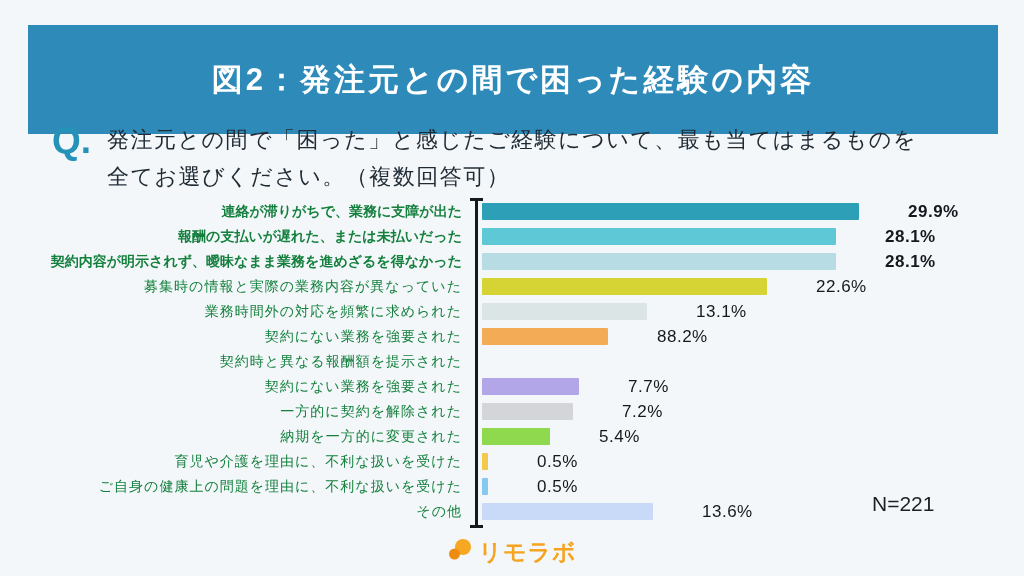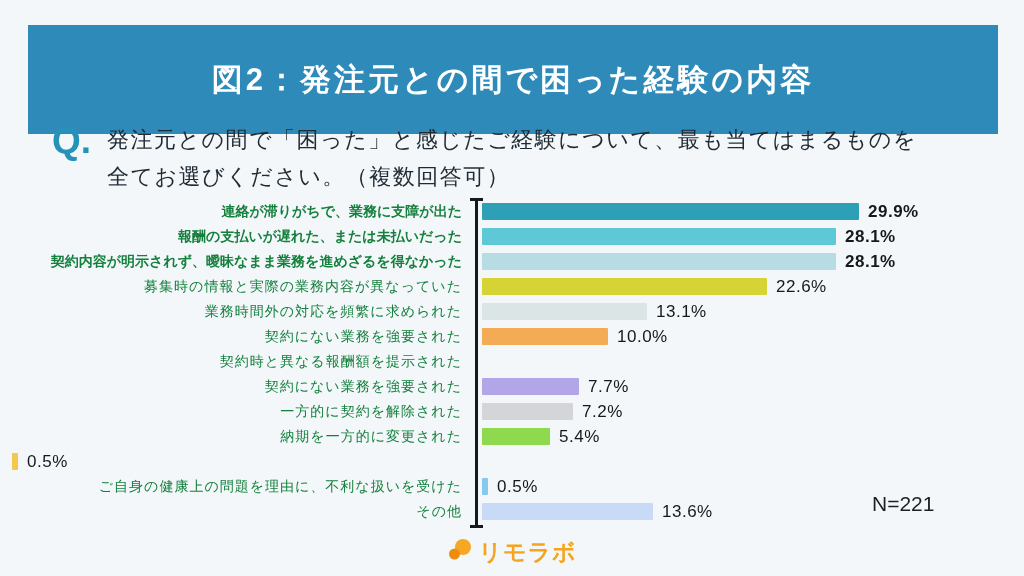--- a/index.html
+++ b/index.html
@@ -40,21 +40,21 @@
   }
   .axis::before { top:0; }
   .axis::after { bottom:0; }
   .rows { position:relative; }
   .row { height:25px; display:flex; align-items:center; }
   .row-label {
     width:470px; box-sizing:border-box; padding-right:8px;
     text-align:right; font-size:14px; color:#15803d; letter-spacing:1px;
     white-space:nowrap;
   }
-  .row-bar-area { display:flex; align-items:center; margin-left:12px; }
+  .row-bar-area { display:flex; align-items:center; margin-left:12px;gap:40px; }
   .bar { height:17px; border-radius:1px; }
   .pct { margin-left:9px; font-size:17px; color:#16181d; letter-spacing:0.5px; }
   .em .row-label { font-weight:bold; letter-spacing:0; }
   .em .pct { font-weight:bold; }
   
   .n-note {
     position:absolute; left:872px; top:492px; font-size:21px; color:#1d1f24;
   }
   
   .footer {
@@ -123,21 +123,21 @@
       <div class="row-bar-area">
         <div class="bar" style="width: 165px; background: rgb(219, 229, 230);"></div>
         <span class="pct">13.1%</span>
       </div>
     </div>
 
     <div class="row">
       <div class="row-label">契約にない業務を強要された</div>
       <div class="row-bar-area">
         <div class="bar" style="width: 126px; background: rgb(244, 171, 85);"></div>
-        <span class="pct">10.0%</span>
+        <span class="pct">88.2%</span>
       </div>
     </div>
 
     <div class="row">
       <div class="row-label">契約時と異なる報酬額を提示された</div>
     </div>
 
     <div class="row">
       <div class="row-label">契約にない業務を強要された</div>
       <div class="row-bar-area">
@@ -156,20 +156,21 @@
 
     <div class="row">
       <div class="row-label">納期を一方的に変更された</div>
       <div class="row-bar-area">
         <div class="bar" style="width: 68px; background: rgb(142, 217, 77);"></div>
         <span class="pct">5.4%</span>
       </div>
     </div>
 
     <div class="row">
+      <div class="row-label">育児や介護を理由に、不利な扱いを受けた</div>
       <div class="row-bar-area">
         <div class="bar" style="width: 6px; background: rgb(242, 201, 76);"></div>
         <span class="pct">0.5%</span>
       </div>
     </div>
 
     <div class="row">
       <div class="row-label">ご自身の健康上の問題を理由に、不利な扱いを受けた</div>
       <div class="row-bar-area">
         <div class="bar" style="width: 6px; background: rgb(133, 201, 239);"></div>

